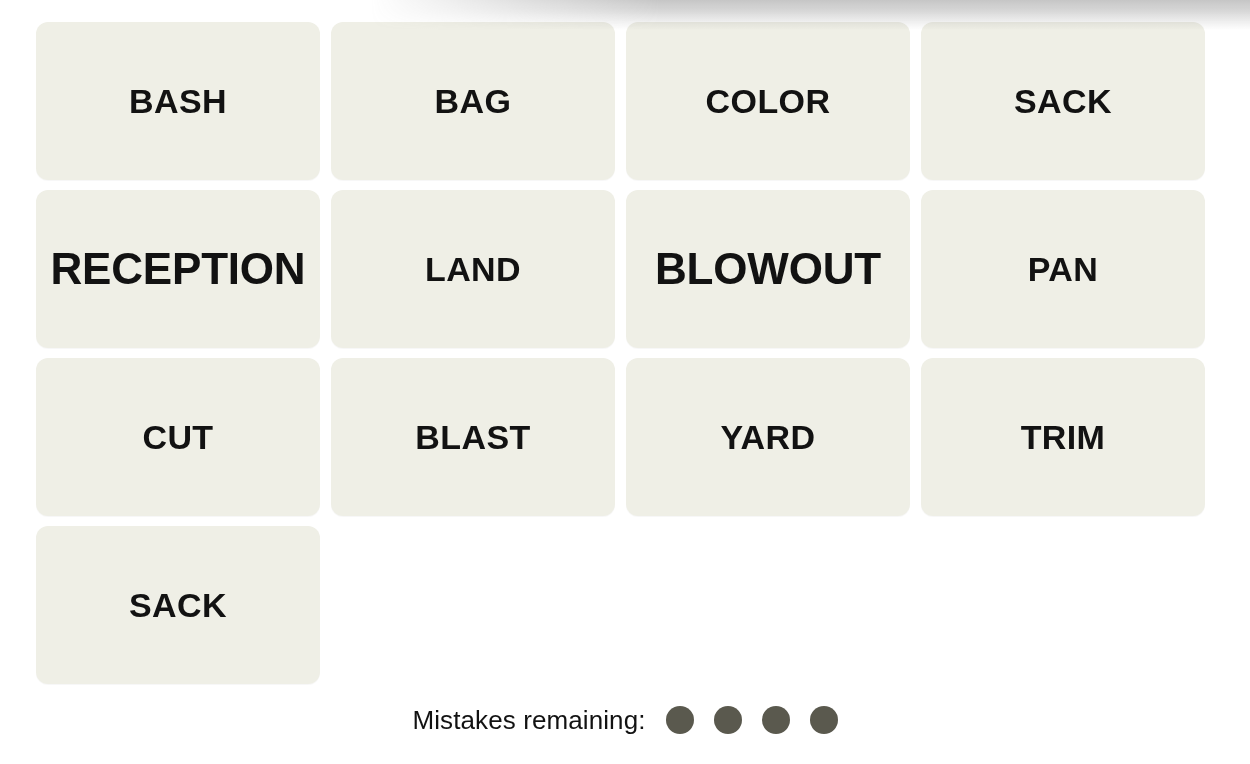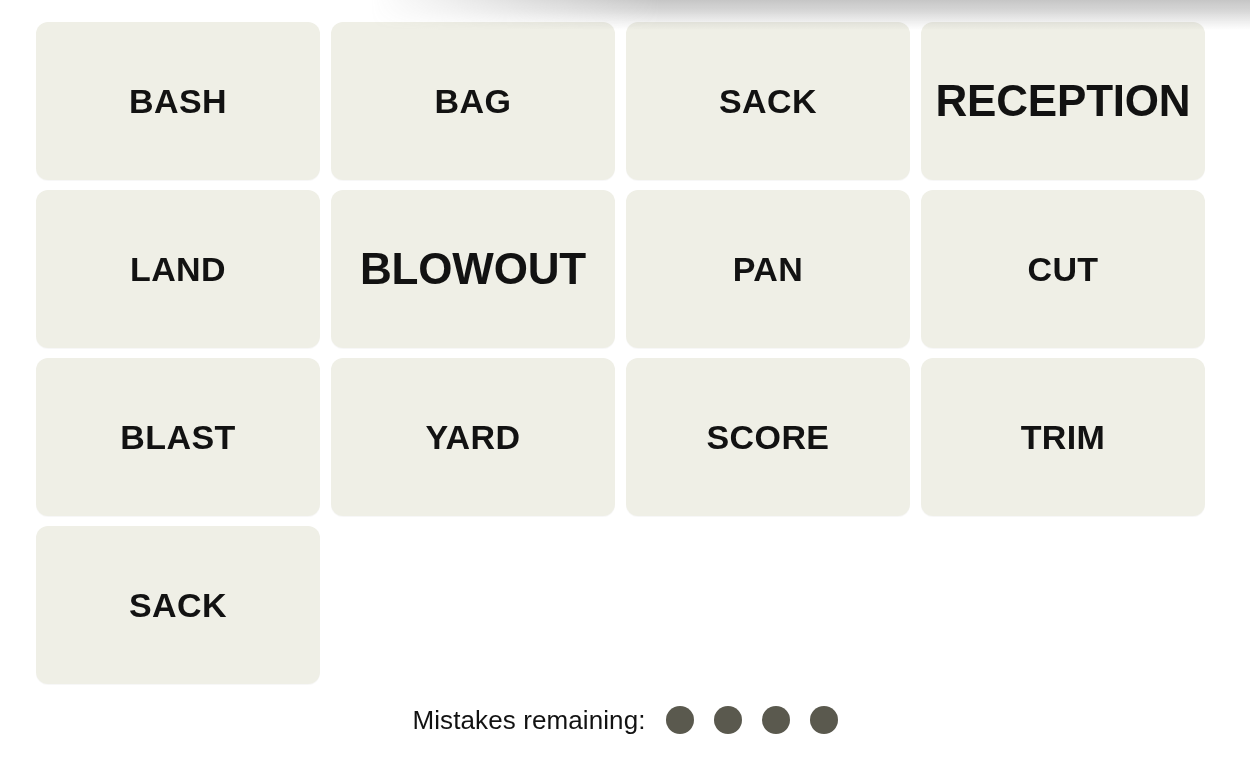--- a/index.html
+++ b/index.html
@@ -124,20 +124,23 @@
 
 <div id="game-board">
 
   <div class="tile">
     <span class="tile-label">BASH</span>
   </div>
   <div class="tile">
     <span class="tile-label">BAG</span>
   </div>
   <div class="tile">
+    <span class="tile-label">COLOR</span>
+  </div>
+  <div class="tile">
     <span class="tile-label">SACK</span>
   </div>
 
   <div class="tile">
     <span class="tile-label long">RECEPTION</span>
   </div>
   <div class="tile">
     <span class="tile-label">LAND</span>
   </div>
   <div class="tile">
@@ -149,23 +152,20 @@
 
   <div class="tile">
     <span class="tile-label">CUT</span>
   </div>
   <div class="tile">
     <span class="tile-label">BLAST</span>
   </div>
   <div class="tile">
     <span class="tile-label">YARD</span>
   </div>
-  <div class="tile">
-    <span class="tile-label">SCORE</span>
-  </div>
 
   <div class="tile">
     <span class="tile-label">TRIM</span>
   </div>
   <div class="tile">
     <span class="tile-label">SACK</span>
   </div>
 
 </div>
 

